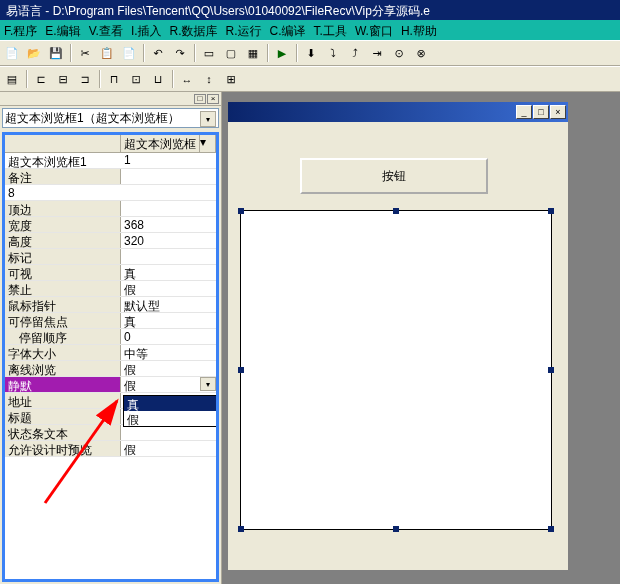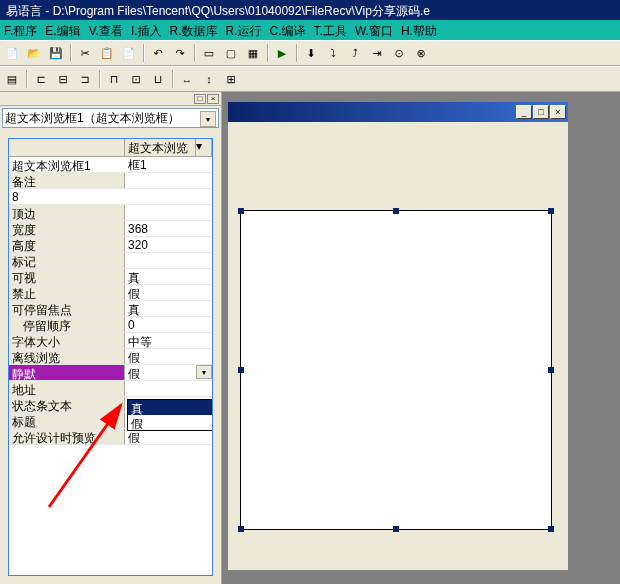--- a/index.html
+++ b/index.html
@@ -10,21 +10,21 @@
 .toolbar{background:#ece9d8;border-top:1px solid #fff;border-bottom:1px solid #aca899;padding:2px;height:26px;display:flex;align-items:center;gap:2px}
 .tb-btn{width:20px;height:20px;border:1px solid transparent;display:flex;align-items:center;justify-content:center;font-size:11px}
 .tb-sep{width:1px;height:18px;background:#aca899;margin:0 2px;box-shadow:1px 0 #fff}
 .main{display:flex;height:calc(100% - 92px)}
 .left-panel{width:222px;background:#ece9d8;border-right:1px solid #aca899;display:flex;flex-direction:column}
 .panel-head{height:14px;background:#ece9d8;border-bottom:1px solid #aca899;display:flex;justify-content:flex-end;align-items:center;gap:1px;padding-right:2px}
 .win-btn{width:12px;height:10px;border:1px solid #888;background:#ece9d8;font-size:8px;line-height:8px;text-align:center}
 .combo-row{padding:2px;display:flex}
 .combo{flex:1;height:20px;background:#fff;border:1px solid #7f9db9;display:flex;align-items:flex-end;padding:0 2px}
 .combo-arrow{width:16px;height:16px;background:#ece9d8;border:1px solid #aca899;display:flex;align-items:center;justify-content:center;font-size:8px}
-.prop-grid{flex:1;overflow:auto;background:#fff;border:1px solid #3b82f6;margin:8px;padding-top:18px;position:relative}
+.prop-grid{flex:1;overflow:auto;background:#fff;border:3px solid #3b82f6;margin:2px;padding-top:18px;position:relative}
 .prop-grid-head{position:absolute;top:0;left:0;right:0;height:18px;border-bottom:1px solid #aca899;display:flex}
 .prop-grid-head div{border-right:1px solid #aca899;background:#ece9d8}
 .prop-row{display:flex;height:16px;border-bottom:1px solid #e5e5e5}
 .prop-name{width:116px;padding:1px 3px;background:#ece9d8;border-right:1px solid #aca899;overflow:hidden}
 .prop-name.indent{padding-left:14px}
 .prop-val{flex:1;padding:1px 3px;position:relative}
 .prop-row.sel .prop-name{background:#a21caf;color:#fff}
 .prop-row.sel .prop-val{background:#fff}
 .prop-row.sel .combo-arrow{position:absolute;right:0;top:0;height:14px;width:16px}
 .dropdown{position:absolute;left:118px;top:260px;width:94px;background:#fff;border:1px solid #000;z-index:10}
@@ -152,20 +152,24 @@
           </div>
           <div class="prop-row">
             <div class="prop-name">可视</div>
             <div class="prop-val">真</div>
           </div>
           <div class="prop-row">
             <div class="prop-name">禁止</div>
             <div class="prop-val">假</div>
           </div>
           <div class="prop-row">
+            <div class="prop-name">鼠标指针</div>
+            <div class="prop-val">默认型</div>
+          </div>
+          <div class="prop-row">
             <div class="prop-name">可停留焦点</div>
             <div class="prop-val">真</div>
           </div>
           <div class="prop-row">
             <div class="prop-name indent">停留顺序</div>
             <div class="prop-val">0</div>
           </div>
           <div class="prop-row">
             <div class="prop-name">字体大小</div>
             <div class="prop-val">中等</div>
@@ -176,26 +180,26 @@
           </div>
           <div class="prop-row sel">
             <div class="prop-name">静默</div>
             <div class="prop-val">假<div class="combo-arrow">▾</div></div>
           </div>
           <div class="prop-row">
             <div class="prop-name">地址</div>
             <div class="prop-val"></div>
           </div>
           <div class="prop-row">
-            <div class="prop-name">状态条文本</div>
-            <div class="prop-val"></div>
-          </div>
-          <div class="prop-row">
             <div class="prop-name">标题</div>
             <div class="prop-val">** 只读属性 **</div>
+          </div>
+          <div class="prop-row">
+            <div class="prop-name">状态条文本</div>
+            <div class="prop-val"></div>
           </div>
           <div class="prop-row">
             <div class="prop-name">允许设计时预览</div>
             <div class="prop-val">假</div>
           </div>
         </div>
       <div class="dropdown">
         <div class="dd-item hl">真</div>
         <div class="dd-item">假</div>
       </div>
@@ -211,20 +215,23 @@
   </div>
 
   <div class="right-panel">
     <div class="design-window">
       <div class="design-titlebar">
         <div class="tb-winbtn">_</div>
         <div class="tb-winbtn">□</div>
         <div class="tb-winbtn">×</div>
       </div>
       <div class="design-body">
+        <div class="form-button">
+          <span>按钮</span>
+        </div>
         <div class="web-ctrl">
           <div class="handle h-tl"></div>
           <div class="handle h-tm"></div>
           <div class="handle h-tr"></div>
           <div class="handle h-ml"></div>
           <div class="handle h-mr"></div>
           <div class="handle h-bl"></div>
           <div class="handle h-bm"></div>
           <div class="handle h-br"></div>
         </div>

